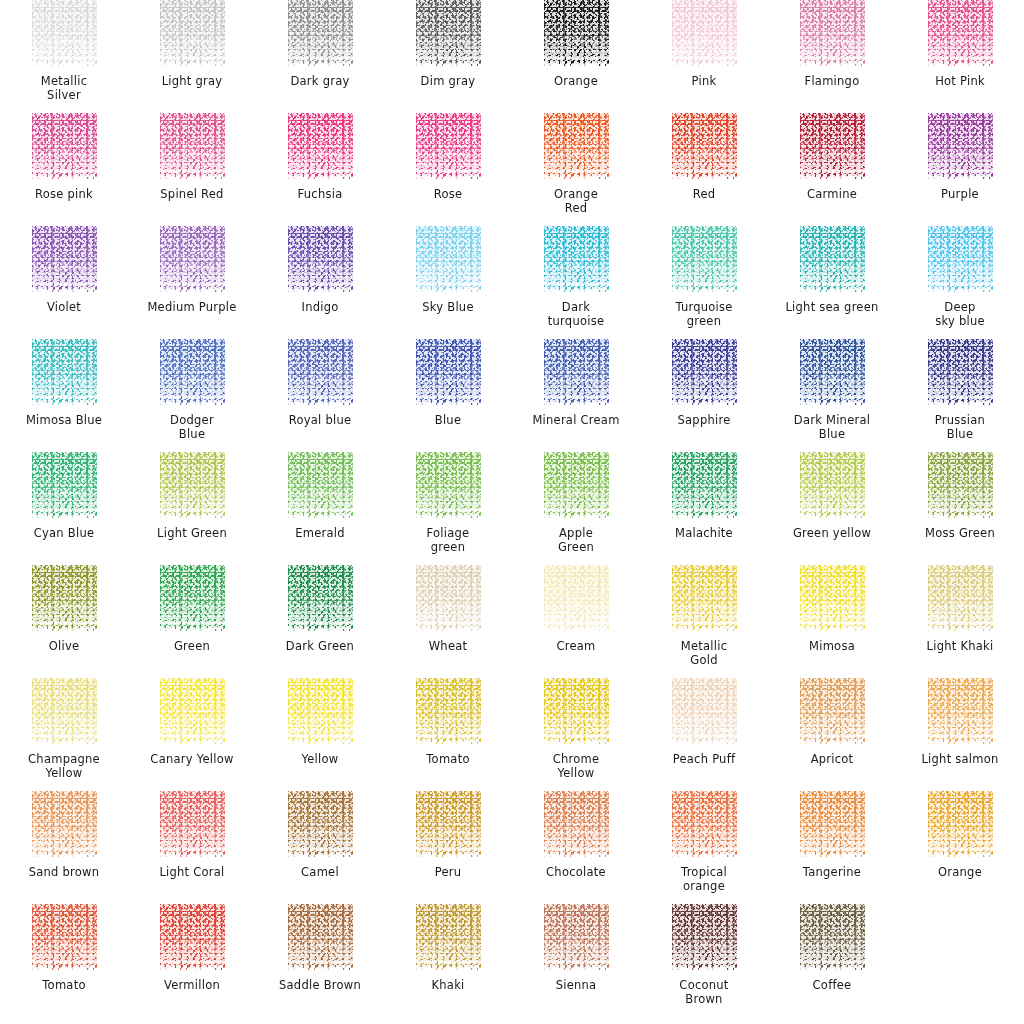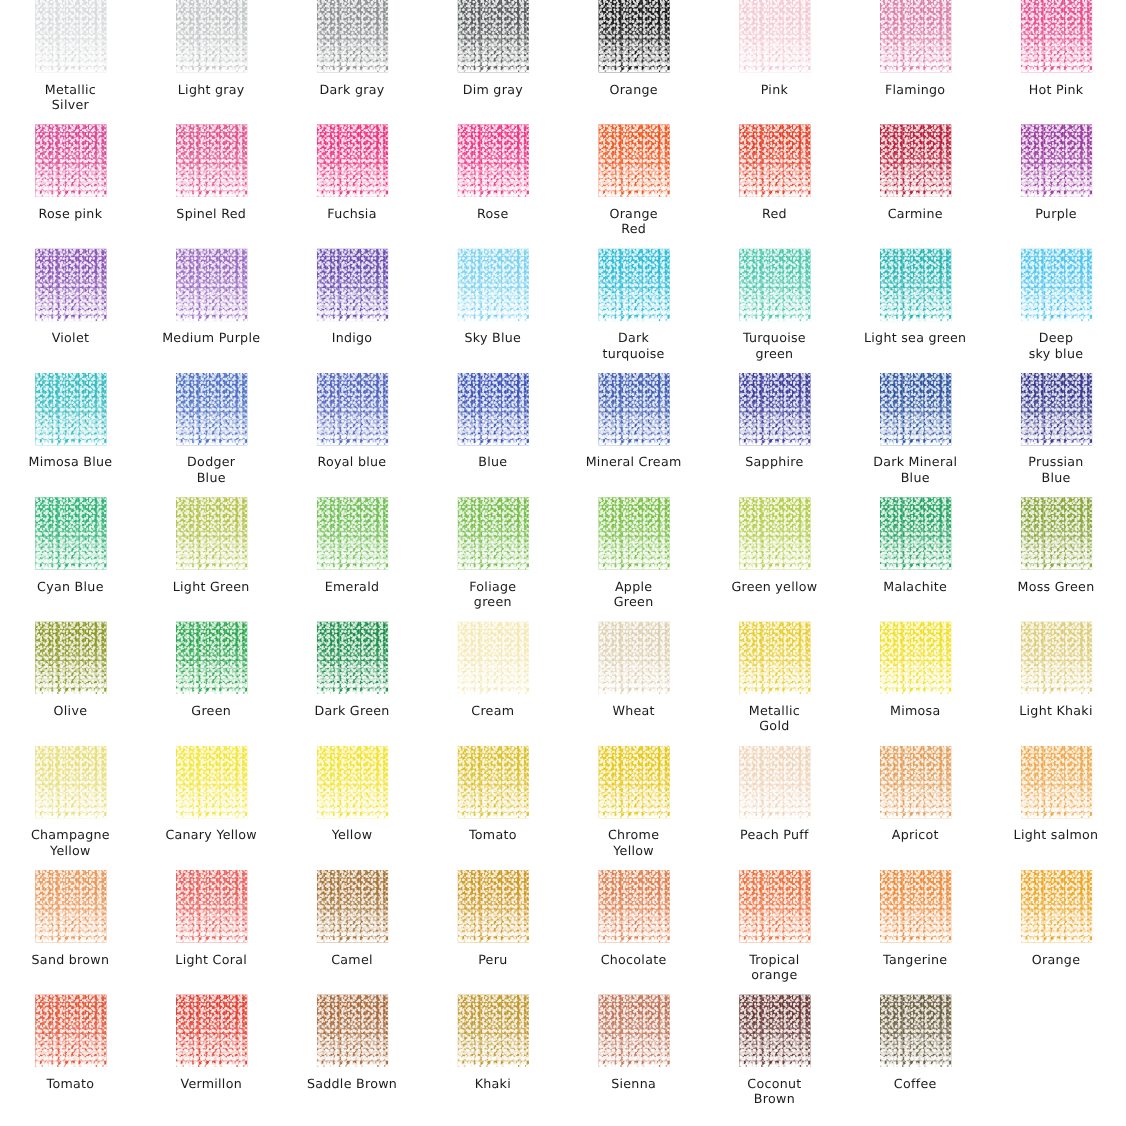--- a/index.html
+++ b/index.html
@@ -467,38 +467,38 @@
         <div class="chip-ink" style="background: rgb(124, 192, 73);"></div>
         <div class="chip-streaks"></div>
         <div class="chip-grain"></div>
         <div class="chip-dissolve"></div>
       </div>
       <div class="swatch-label">Apple
 Green</div>
     </div>
     <div class="swatch-cell">
       <div class="swatch-chip">
+        <div class="chip-ink" style="background: rgb(40, 165, 100);"></div>
+        <div class="chip-streaks"></div>
+        <div class="chip-grain"></div>
+        <div class="chip-dissolve"></div>
+      </div>
+      <div class="swatch-label">Malachite</div>
+    </div>
+    <div class="swatch-cell">
+      <div class="swatch-chip">
         <div class="chip-ink" style="background: rgb(180, 205, 76);"></div>
         <div class="chip-streaks"></div>
         <div class="chip-grain"></div>
         <div class="chip-dissolve"></div>
       </div>
       <div class="swatch-label">Green yellow</div>
     </div>
     <div class="swatch-cell">
       <div class="swatch-chip">
-        <div class="chip-ink" style="background: rgb(40, 165, 100);"></div>
-        <div class="chip-streaks"></div>
-        <div class="chip-grain"></div>
-        <div class="chip-dissolve"></div>
-      </div>
-      <div class="swatch-label">Malachite</div>
-    </div>
-    <div class="swatch-cell">
-      <div class="swatch-chip">
         <div class="chip-ink" style="background: rgb(138, 166, 60);"></div>
         <div class="chip-streaks"></div>
         <div class="chip-grain"></div>
         <div class="chip-dissolve"></div>
       </div>
       <div class="swatch-label">Moss Green</div>
     </div>
     <div class="swatch-cell">
       <div class="swatch-chip">
         <div class="chip-ink" style="background: rgb(142, 154, 40);"></div>
@@ -521,35 +521,35 @@
       <div class="swatch-chip">
         <div class="chip-ink" style="background: rgb(31, 143, 76);"></div>
         <div class="chip-streaks"></div>
         <div class="chip-grain"></div>
         <div class="chip-dissolve"></div>
       </div>
       <div class="swatch-label">Dark Green</div>
     </div>
     <div class="swatch-cell">
       <div class="swatch-chip">
+        <div class="chip-ink" style="background: rgb(222, 208, 178);"></div>
+        <div class="chip-streaks"></div>
+        <div class="chip-grain"></div>
+        <div class="chip-dissolve"></div>
+      </div>
+      <div class="swatch-label">Wheat</div>
+    </div>
+    <div class="swatch-cell">
+      <div class="swatch-chip">
         <div class="chip-ink" style="background: rgb(244, 233, 181);"></div>
         <div class="chip-streaks"></div>
         <div class="chip-grain"></div>
         <div class="chip-dissolve"></div>
       </div>
       <div class="swatch-label">Cream</div>
-    </div>
-    <div class="swatch-cell">
-      <div class="swatch-chip">
-        <div class="chip-ink" style="background: rgb(222, 208, 178);"></div>
-        <div class="chip-streaks"></div>
-        <div class="chip-grain"></div>
-        <div class="chip-dissolve"></div>
-      </div>
-      <div class="swatch-label">Wheat</div>
     </div>
     <div class="swatch-cell">
       <div class="swatch-chip">
         <div class="chip-ink" style="background: rgb(232, 206, 54);"></div>
         <div class="chip-streaks"></div>
         <div class="chip-grain"></div>
         <div class="chip-dissolve"></div>
       </div>
       <div class="swatch-label">Metallic
 Gold</div>

